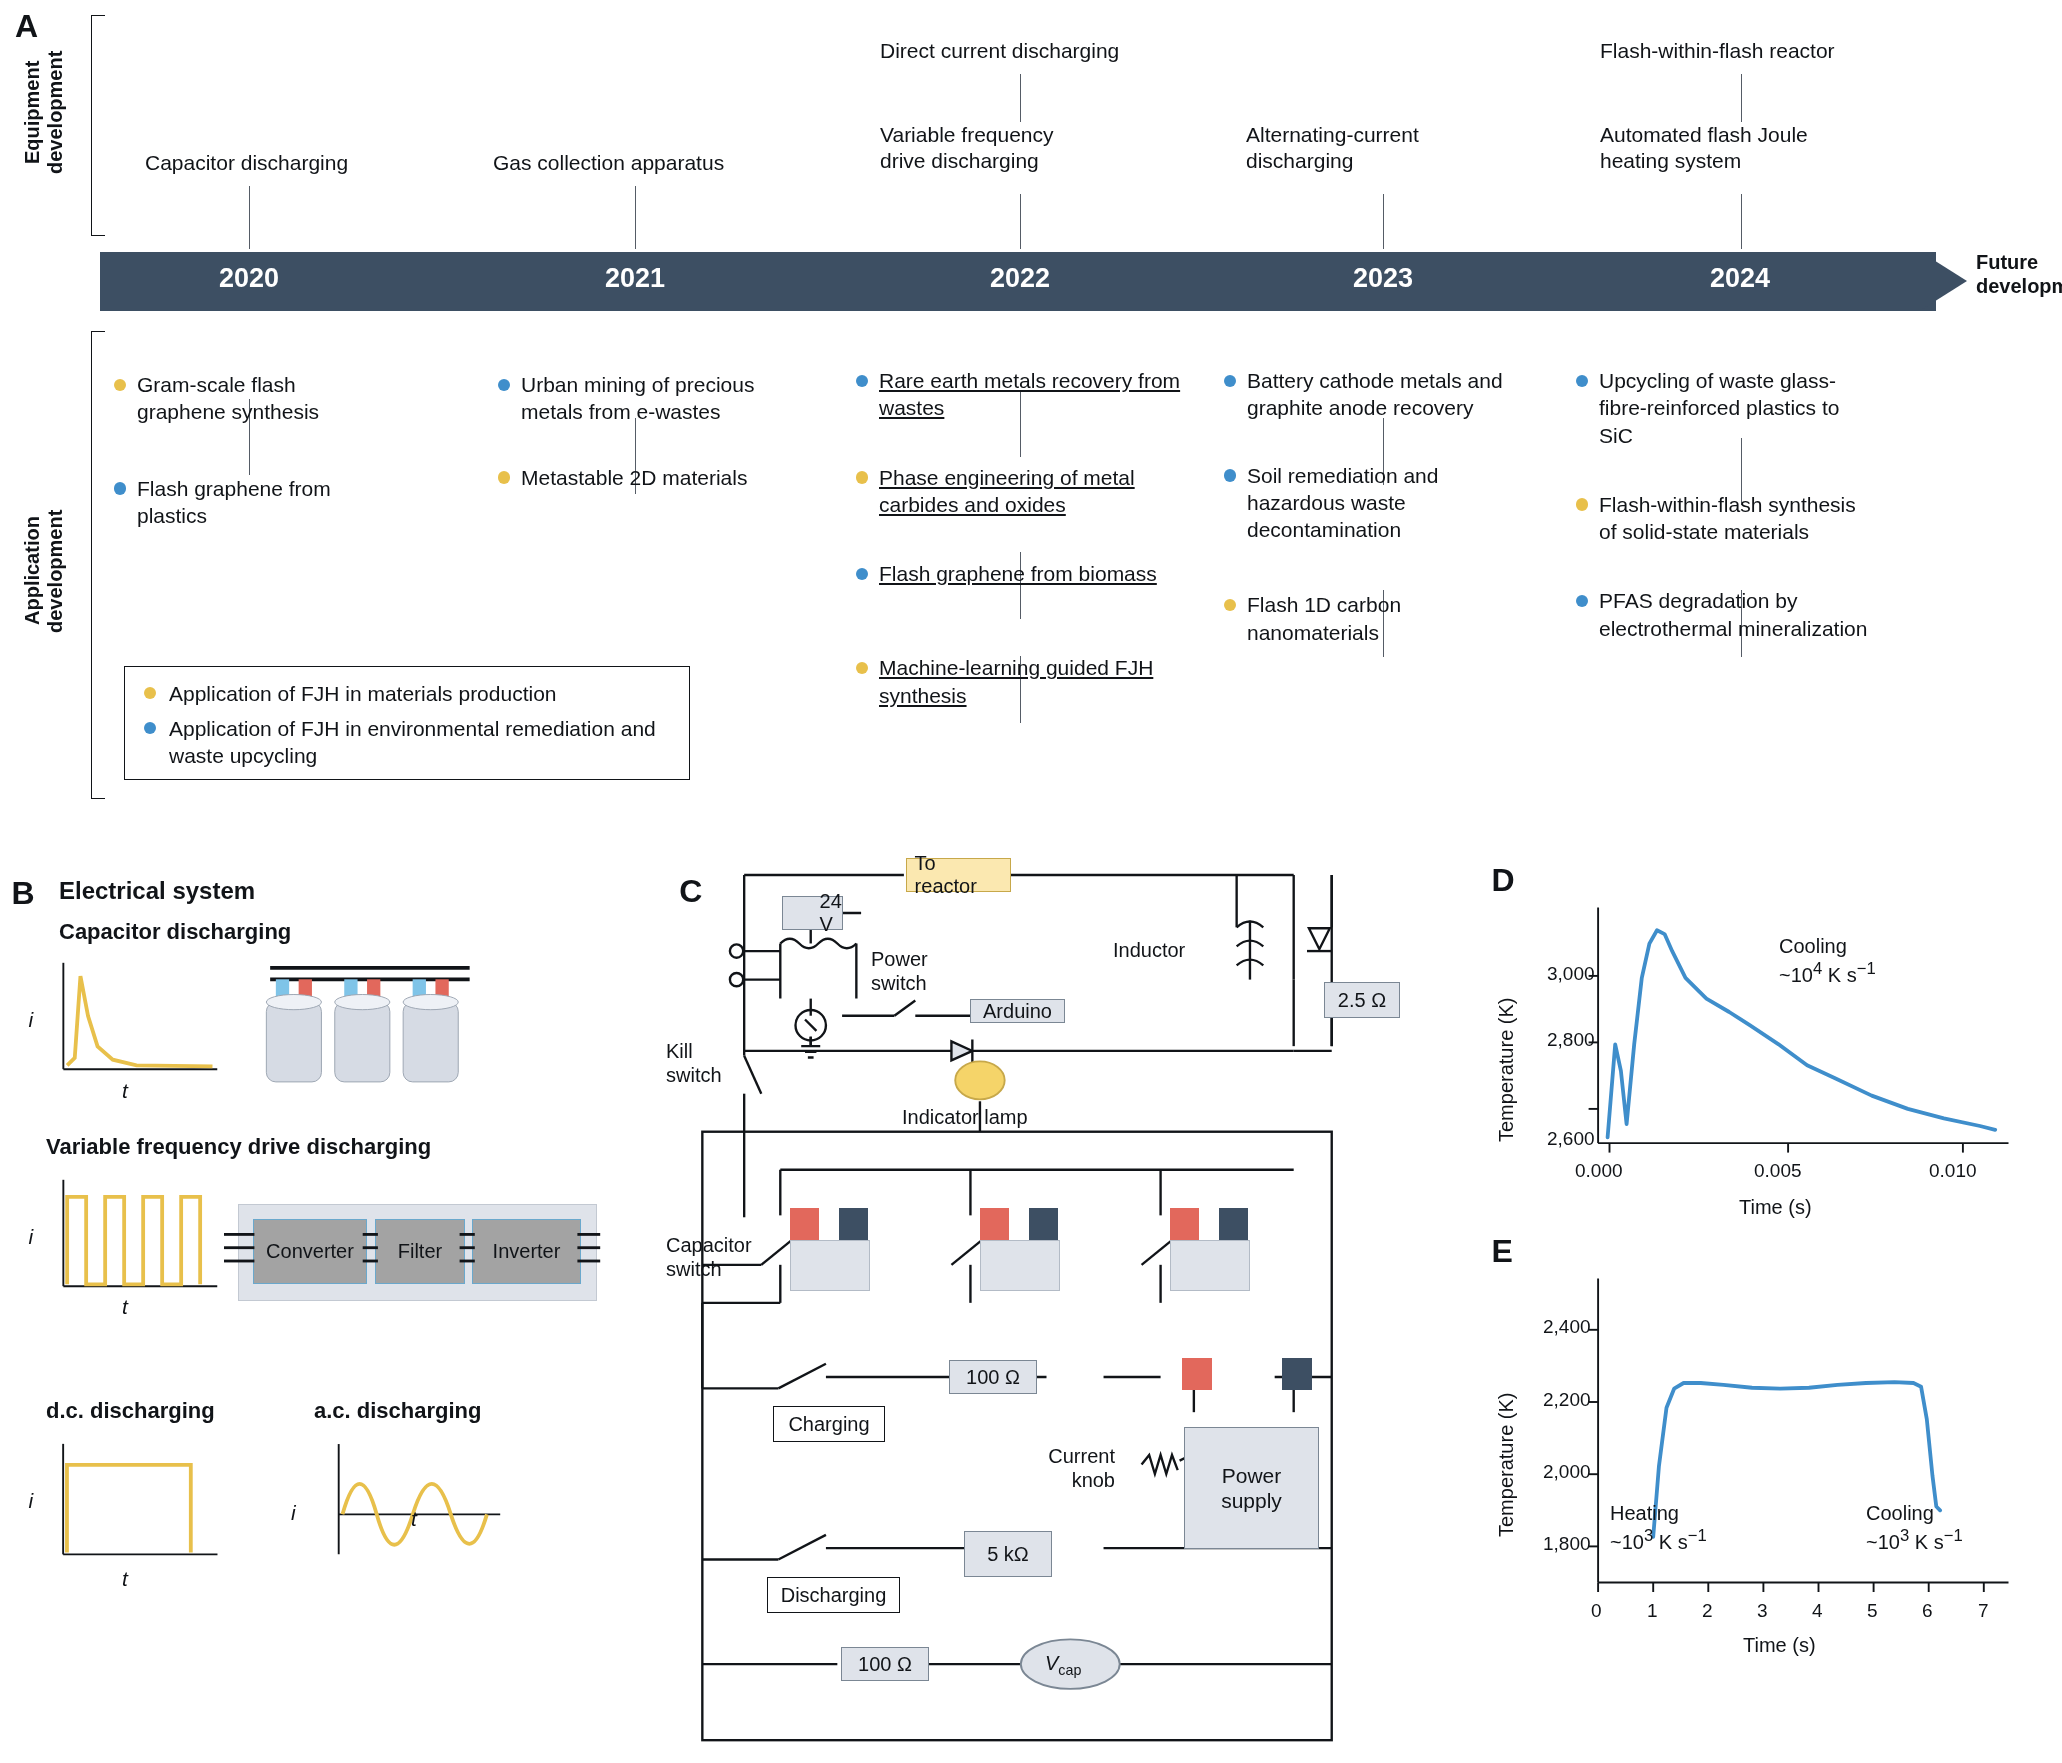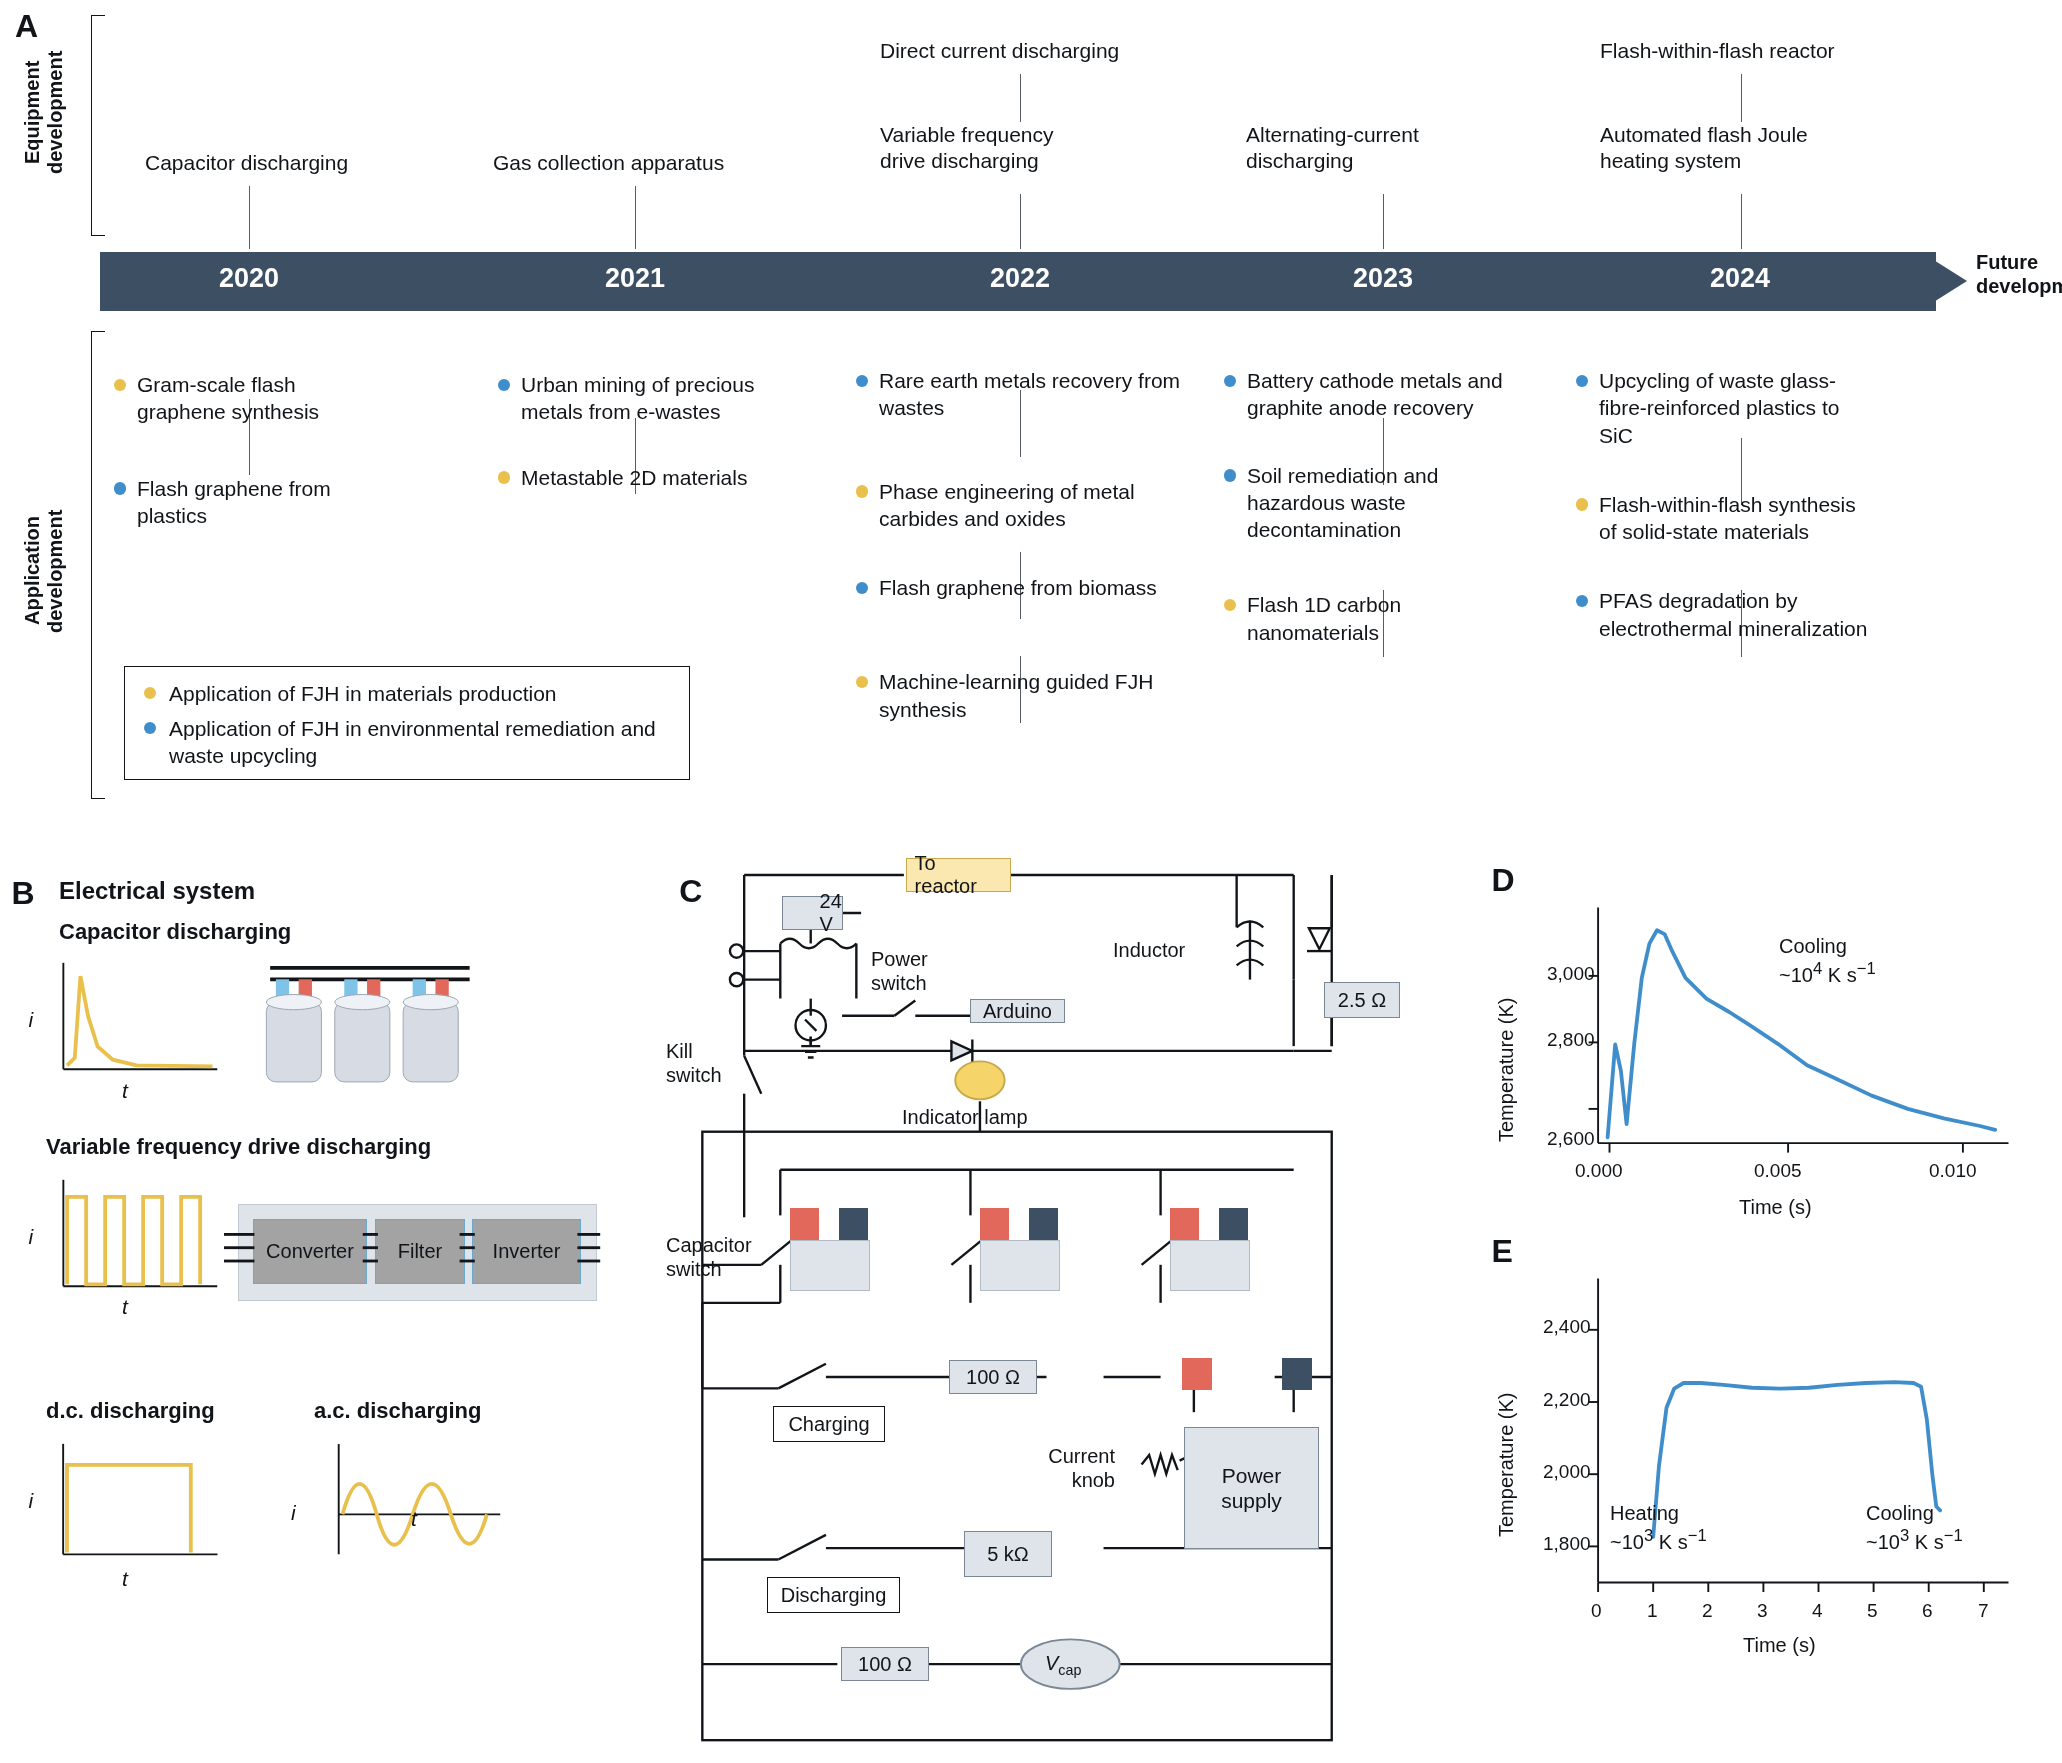--- a/index.html
+++ b/index.html
@@ -142,23 +142,23 @@
   <div class="app-col" style="left:112px;top:371px;width:276px;">
     <div class="app-item dot-y">Gram-scale flash graphene synthesis</div>
     <div class="app-item dot-b" style="margin-top:49px;">Flash graphene from plastics</div>
   </div>
 
   <div class="app-col" style="left:496px;top:371px;width:276px;">
     <div class="app-item dot-b">Urban mining of precious metals from e-wastes</div>
     <div class="app-item dot-y" style="margin-top:38px;">Metastable 2D materials</div>
   </div>
 
-  <div class="app-col" style="left:854px;top:367px;width:342px;">
+  <div class="app-col" style="left:854px;top:367px;width:342px;text-decoration:underline;">
     <div class="app-item dot-b">Rare earth metals recovery from wastes</div>
-    <div class="app-item dot-y" style="margin-top:56px;">Phase engineering of metal carbides and oxides</div>
+    <div class="app-item dot-y" style="margin-top:42px;">Phase engineering of metal carbides and oxides</div>
     <div class="app-item dot-b" style="margin-top:42px;">Flash graphene from biomass</div>
     <div class="app-item dot-y" style="margin-top:67px;">Machine-learning guided FJH synthesis</div>
   </div>
 
   <div class="app-col" style="left:1222px;top:367px;width:285px;">
     <div class="app-item dot-b">Battery cathode metals and graphite anode recovery</div>
     <div class="app-item dot-b" style="margin-top:40px;">Soil remediation and hazardous waste decontamination</div>
     <div class="app-item dot-y" style="margin-top:48px;">Flash 1D carbon nanomaterials</div>
   </div>
 

